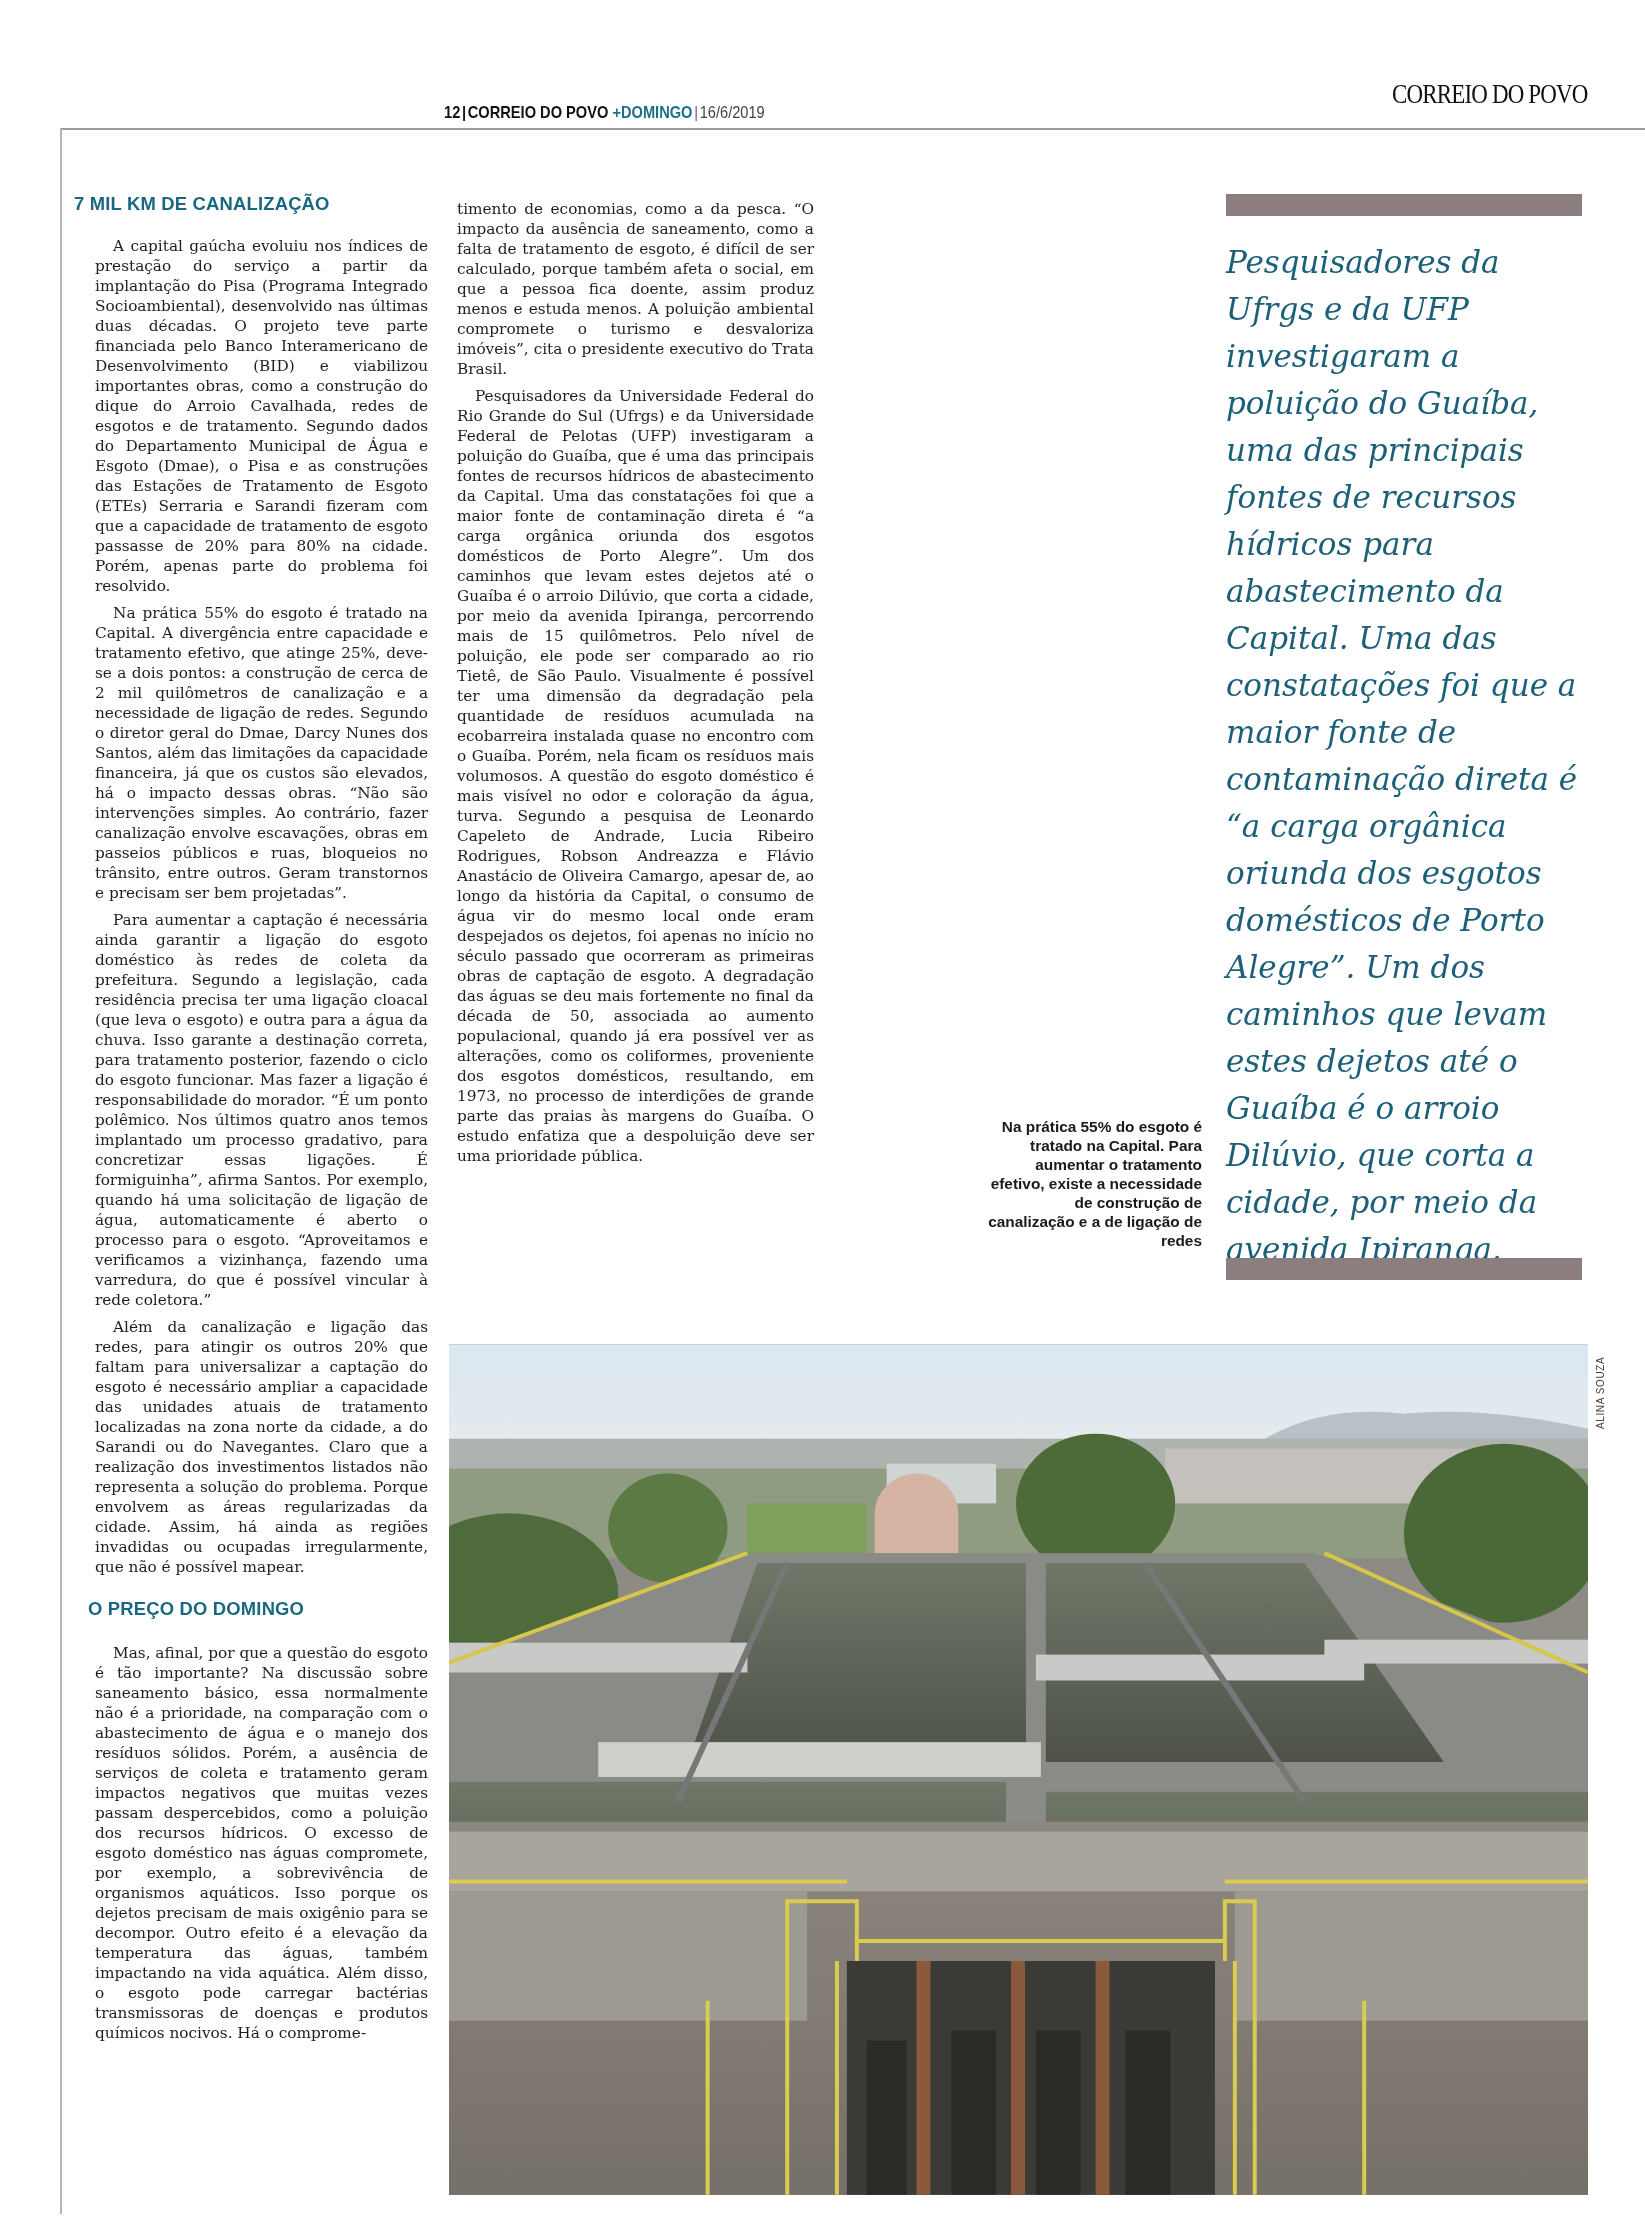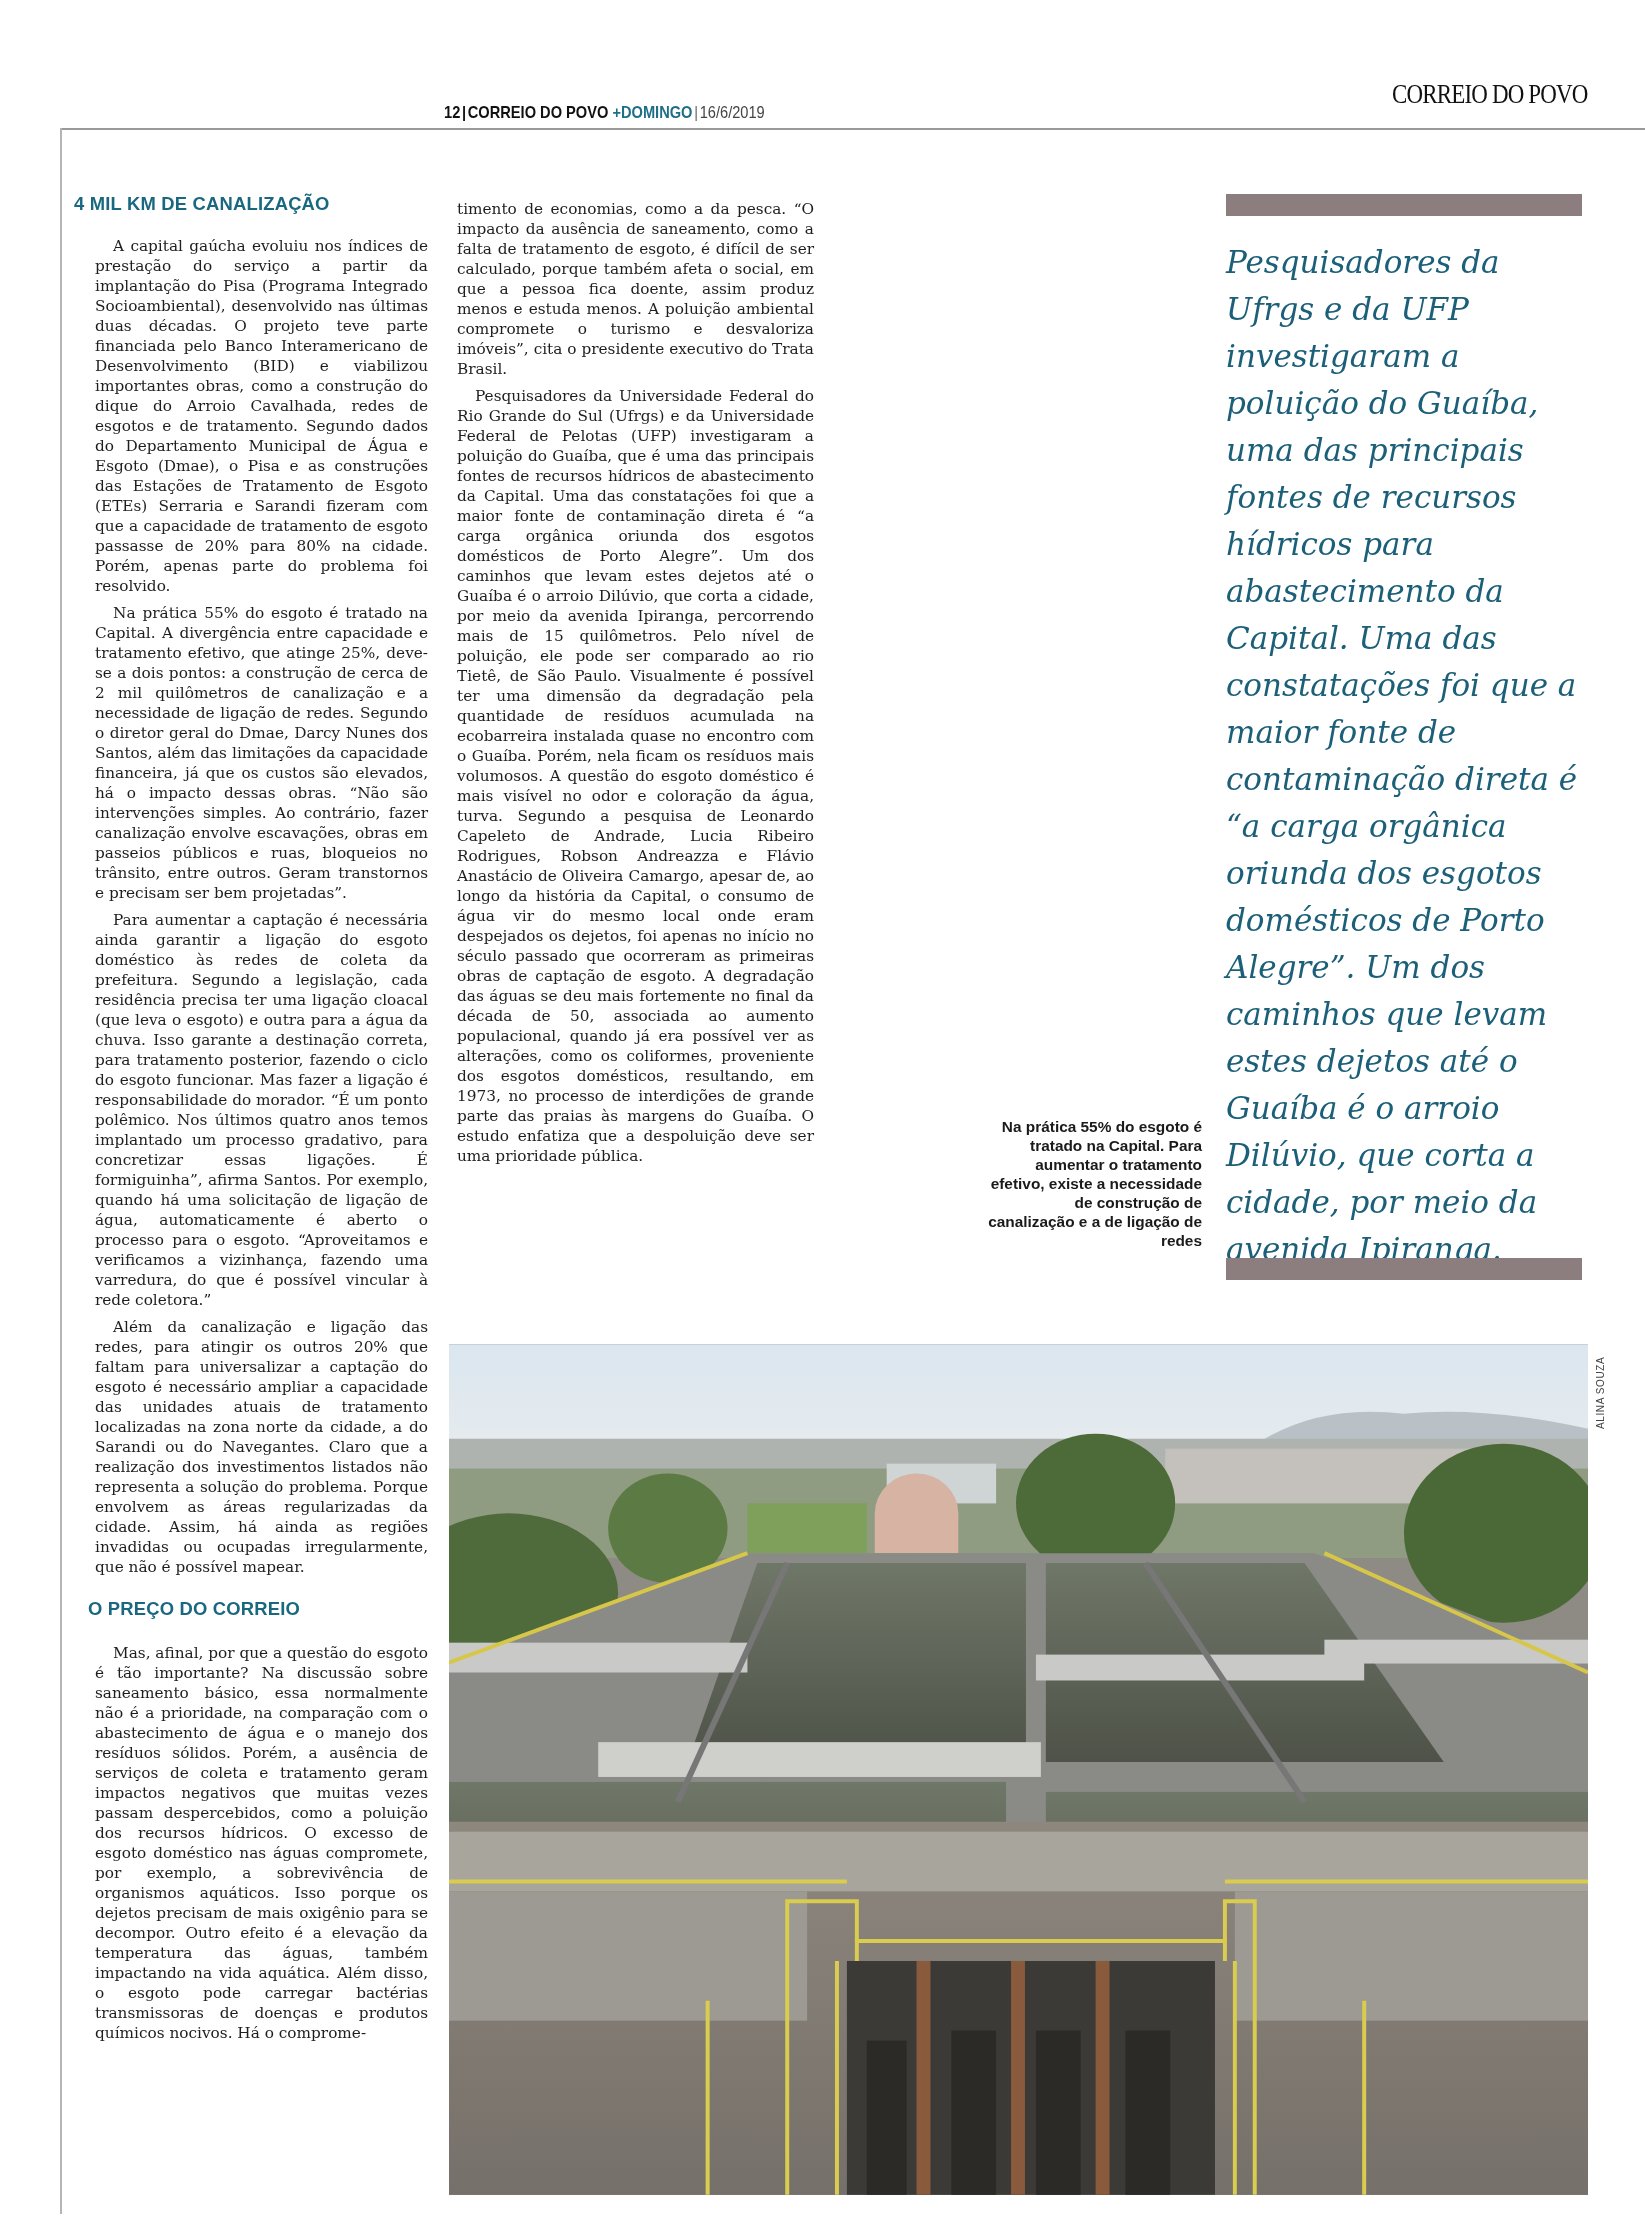--- a/index.html
+++ b/index.html
@@ -39,27 +39,27 @@
 <body>
 
 <div class="masthead-right">CORREIO DO POVO</div>
 <div class="folio">
   <span class="num">12</span><span class="sep">|</span><span class="pub">CORREIO DO POVO</span>
   <span class="brand">+DOMINGO</span><span class="sep" style="font-weight:normal;color:#666">|</span><span class="date">16/6/2019</span>
 </div>
 <div class="rule-top"></div>
 <div class="rule-left"></div>
 
-<div class="subhead subhead-1">4 MIL KM DE CANALIZAÇÃO</div>
+<div class="subhead subhead-1">7 MIL KM DE CANALIZAÇÃO</div>
 <div class="col col1">
   <p>A capital gaúcha evoluiu nos índices de prestação do serviço a partir da implantação do Pisa (Programa Integrado Socioambiental), desenvolvido nas últimas duas décadas. O projeto teve parte financiada pelo Banco Interamericano de Desenvolvimento (BID) e viabilizou importantes obras, como a construção do dique do Arroio Cavalhada, redes de esgotos e de tratamento. Segundo dados do Departamento Municipal de Água e Esgoto (Dmae), o Pisa e as construções das Estações de Tratamento de Esgoto (ETEs) Serraria e Sarandi fizeram com que a capacidade de tratamento de esgoto passasse de 20% para 80% na cidade. Porém, apenas parte do problema foi resolvido.</p>
   <p>Na prática 55% do esgoto é tratado na Capital. A divergência entre capacidade e tratamento efetivo, que atinge 25%, deve-se a dois pontos: a construção de cerca de 2 mil quilômetros de canalização e a necessidade de ligação de redes. Segundo o diretor geral do Dmae, Darcy Nunes dos Santos, além das limitações da capacidade financeira, já que os custos são elevados, há o impacto dessas obras. “Não são intervenções simples. Ao contrário, fazer canalização envolve escavações, obras em passeios públicos e ruas, bloqueios no trânsito, entre outros. Geram transtornos e precisam ser bem projetadas”.</p>
   <p>Para aumentar a captação é necessária ainda garantir a ligação do esgoto doméstico às redes de coleta da prefeitura. Segundo a legislação, cada residência precisa ter uma ligação cloacal (que leva o esgoto) e outra para a água da chuva. Isso garante a destinação correta, para tratamento posterior, fazendo o ciclo do esgoto funcionar. Mas fazer a ligação é responsabilidade do morador. “É um ponto polêmico. Nos últimos quatro anos temos implantado um processo gradativo, para concretizar essas ligações. É formiguinha”, afirma Santos. Por exemplo, quando há uma solicitação de ligação de água, automaticamente é aberto o processo para o esgoto. “Aproveitamos e verificamos a vizinhança, fazendo uma varredura, do que é possível vincular à rede coletora.”</p>
   <p>Além da canalização e ligação das redes, para atingir os outros 20% que faltam para universalizar a captação do esgoto é necessário ampliar a capacidade das unidades atuais de tratamento localizadas na zona norte da cidade, a do Sarandi ou do Navegantes. Claro que a realização dos investimentos listados não representa a solução do problema. Porque envolvem as áreas regularizadas da cidade. Assim, há ainda as regiões invadidas ou ocupadas irregularmente, que não é possível mapear.</p>
-  <div class="subhead subhead-2">O PREÇO DO CORREIO</div>
+  <div class="subhead subhead-2">O PREÇO DO DOMINGO</div>
   <p>Mas, afinal, por que a questão do esgoto é tão importante? Na discussão sobre saneamento básico, essa normalmente não é a prioridade, na comparação com o abastecimento de água e o manejo dos resíduos sólidos. Porém, a ausência de serviços de coleta e tratamento geram impactos negativos que muitas vezes passam despercebidos, como a poluição dos recursos hídricos. O excesso de esgoto doméstico nas águas compromete, por exemplo, a sobrevivência de organismos aquáticos. Isso porque os dejetos precisam de mais oxigênio para se decompor. Outro efeito é a elevação da temperatura das águas, também impactando na vida aquática. Além disso, o esgoto pode carregar bactérias transmissoras de doenças e produtos químicos nocivos. Há o comprome-</p>
 </div>
 
 <div class="col col2">
   <p class="noindent">timento de economias, como a da pesca. “O impacto da ausência de saneamento, como a falta de tratamento de esgoto, é difícil de ser calculado, porque também afeta o social, em que a pessoa fica doente, assim produz menos e estuda menos. A poluição ambiental compromete o turismo e desvaloriza imóveis”, cita o presidente executivo do Trata Brasil.</p>
   <p>Pesquisadores da Universidade Federal do Rio Grande do Sul (Ufrgs) e da Universidade Federal de Pelotas (UFP) investigaram a poluição do Guaíba, que é uma das principais fontes de recursos hídricos de abastecimento da Capital. Uma das constatações foi que a maior fonte de contaminação direta é “a carga orgânica oriunda dos esgotos domésticos de Porto Alegre”. Um dos caminhos que levam estes dejetos até o Guaíba é o arroio Dilúvio, que corta a cidade, por meio da avenida Ipiranga, percorrendo mais de 15 quilômetros. Pelo nível de poluição, ele pode ser comparado ao rio Tietê, de São Paulo. Visualmente é possível ter uma dimensão da degradação pela quantidade de resíduos acumulada na ecobarreira instalada quase no encontro com o Guaíba. Porém, nela ficam os resíduos mais volumosos. A questão do esgoto doméstico é mais visível no odor e coloração da água, turva. Segundo a pesquisa de Leonardo Capeleto de Andrade, Lucia Ribeiro Rodrigues, Robson Andreazza e Flávio Anastácio de Oliveira Camargo, apesar de, ao longo da história da Capital, o consumo de água vir do mesmo local onde eram despejados os dejetos, foi apenas no início no século passado que ocorreram as primeiras obras de captação de esgoto. A degradação das águas se deu mais fortemente no final da década de 50, associada ao aumento populacional, quando já era possível ver as alterações, como os coliformes, proveniente dos esgotos domésticos, resultando, em 1973, no processo de interdições de grande parte das praias às margens do Guaíba. O estudo enfatiza que a despoluição deve ser uma prioridade pública.</p>
 </div>
 
 <div class="quote-bar top"></div>
 <div class="pullquote">Pesquisadores da Ufrgs e da UFP investigaram a poluição do Guaíba, uma das principais fontes de recursos hídricos para abastecimento da Capital. Uma das constatações foi que a maior fonte de contaminação direta é “a carga orgânica oriunda dos esgotos domésticos de Porto Alegre”. Um dos caminhos que levam estes dejetos até o Guaíba é o arroio Dilúvio, que corta a cidade, por meio da avenida Ipiranga.</div>

